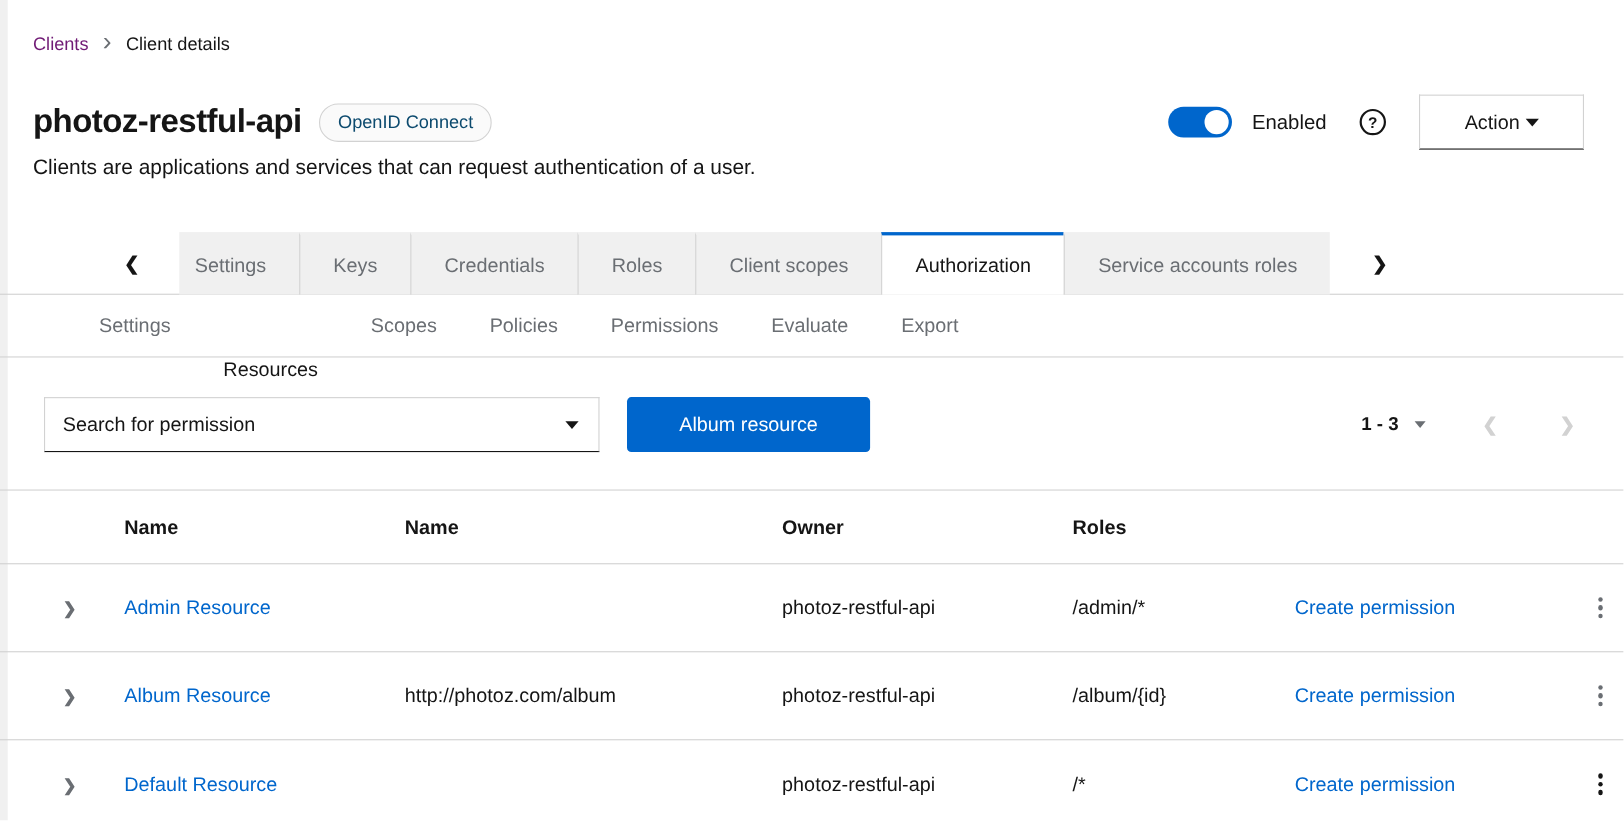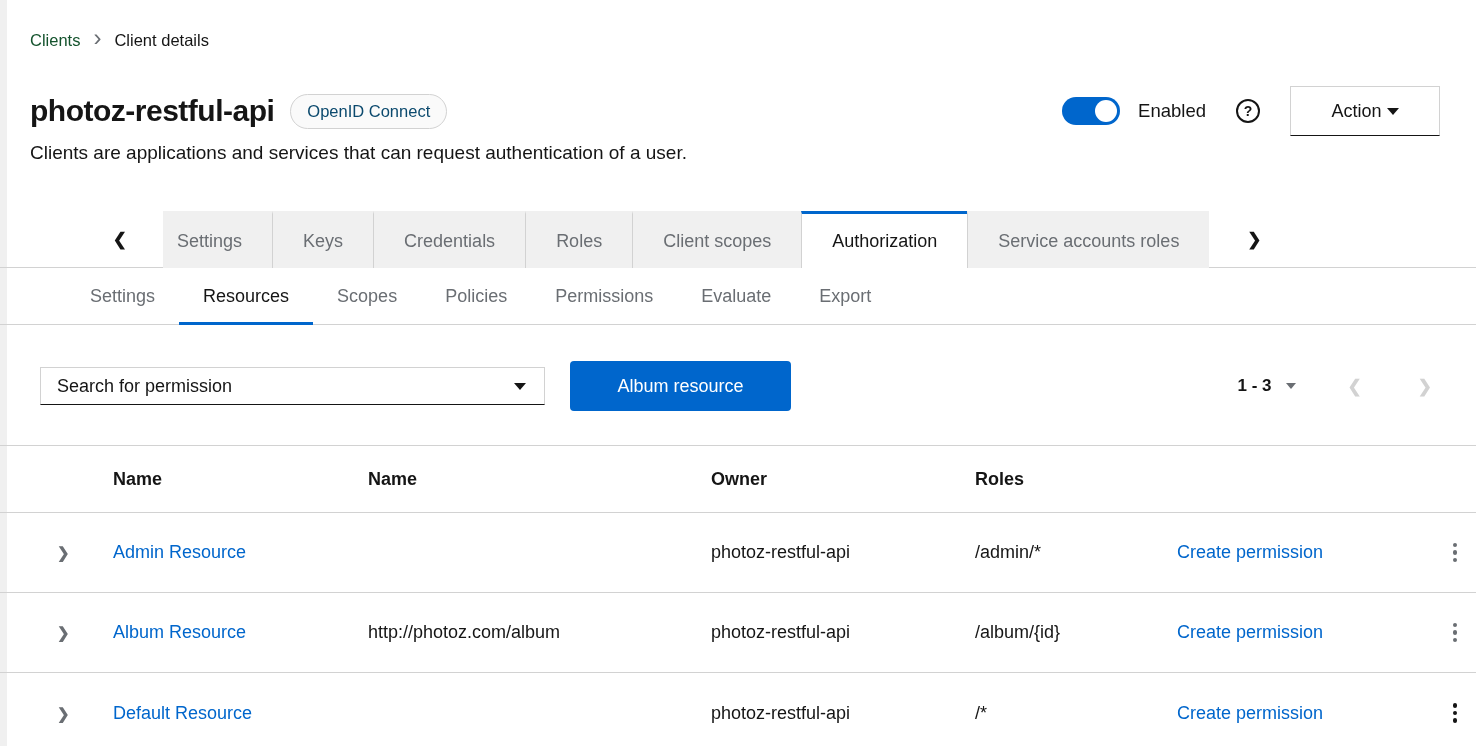--- a/index.html
+++ b/index.html
@@ -1,21 +1,21 @@
 <!DOCTYPE html>
 <html><head>
 <meta charset="utf-8">
 <style>
   * { margin:0; padding:0; box-sizing:border-box; font-family:"Liberation Sans", sans-serif; }
   html,body { width:1476px; height:746px; background:#ffffff; position:relative; overflow:hidden; color:#151515; }
   .left-strip { position:absolute; left:0; top:0; width:7px; height:746px; background:#f0f0f0; }
 
   
   .breadcrumb { position:absolute; left:30px; top:30px; display:flex; align-items:center; gap:13px; font-size:16.5px; }
-  .crumb-link { color:#14532d; cursor:pointer; }
+  .crumb-link { color:#701a75; cursor:pointer; }
   .crumb-sep { color:#6a6e73; font-size:24px; line-height:16px; padding-bottom:4px; }
   .crumb-current { color:#151515; }
 
   
   .header-row { position:absolute; left:30px; top:84px; right:36px; height:54px; display:flex; align-items:center; }
   .page-title { font-size:30px; font-weight:700; letter-spacing:-0.5px; }
   .badge { margin-left:16px; padding:7px 16px; border:1px solid #d2d2d2; border-radius:30px; background:#fafafa; color:#0c4a6e; font-size:16.5px; }
   .header-right { margin-left:auto; display:flex; align-items:center; }
   .switch { width:58px; height:28px; border-radius:14px; background:#0066cc; position:relative; cursor:pointer; flex:0 0 auto; }
   .switch .knob { position:absolute; right:3px; top:3px; width:22px; height:22px; border-radius:50%; background:#fff; }
@@ -31,26 +31,26 @@
   .tab-scroll { width:163px; display:flex; align-items:center; justify-content:flex-end; padding-right:36px; font-size:17px; font-weight:700; cursor:pointer; color:#151515; }
   .tab-scroll.right { width:90px; justify-content:center; padding:0; }
   .tabs-strip { display:flex; overflow:hidden; position:relative; z-index:2; }
   .tab { height:57px; padding:0 30px; display:flex; align-items:center; background:#f0f0f0; color:#6a6e73; font-size:18px; border-top:3px solid transparent; border-left:1px solid #d2d2d2; cursor:pointer; white-space:nowrap; }
   .tab.first { border-left:none; margin-left:-16px; }
   .tab.active { background:#fff; color:#151515; border-top:3px solid #0066cc; height:58px; }
 
   
   .subtabs { position:absolute; top:268px; left:0; right:0; height:57px; border-bottom:1px solid #d2d2d2; display:flex; padding-left:66px; }
   .subtab { height:56px; padding:0 24px; display:flex; align-items:center; font-size:18px; color:#6a6e73; cursor:pointer; position:relative; white-space:nowrap; }
-  .subtab.active { color:#151515; }
+  .subtab.active { color:#151515;margin-top:40px; }
   .subtab.active::after { content:""; position:absolute; left:0; right:0; bottom:-1px; height:3px; background:#0066cc; }
 
   
   .toolbar { position:absolute; top:361px; left:40px; right:30px; height:50px; display:flex; align-items:center; }
-  .search-box { width:505px; height:38px; border:1px solid #d2d2d2; border-bottom:1px solid #151515; display:flex; align-items:center; padding:0 18px 0 16px; font-size:18px; cursor:pointer; background:#fff; }
+  .search-box { width:505px; height:50px; border:1px solid #d2d2d2; border-bottom:1px solid #151515; display:flex; align-items:center; padding:0 18px 0 16px; font-size:18px; cursor:pointer; background:#fff; }
   .search-box .caret-down { margin-left:auto; }
   .btn-primary { margin-left:25px; width:221px; height:50px; background:#0066cc; color:#fff; font-size:18px; border:none; border-radius:4px; display:flex; align-items:center; justify-content:center; cursor:pointer; }
   .pagination { margin-left:auto; display:flex; align-items:center; }
   .page-range-toggle { display:flex; align-items:center; gap:14px; cursor:pointer; font-size:17px; font-weight:700; }
   .page-range-toggle .caret-down { border-top-color:#6a6e73; border-left-width:5px; border-right-width:5px; border-top-width:6px; }
   .page-nav { color:#d2d2d2; font-size:17px; font-weight:700; cursor:default; }
   .page-nav.prev { margin-left:52px; }
   .page-nav.next { margin-left:56px; margin-right:14px; }
 
   

